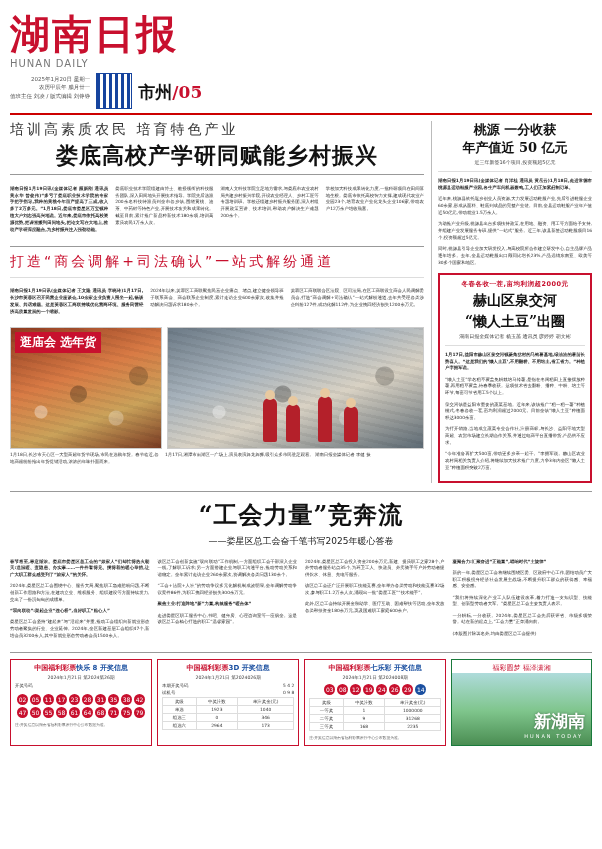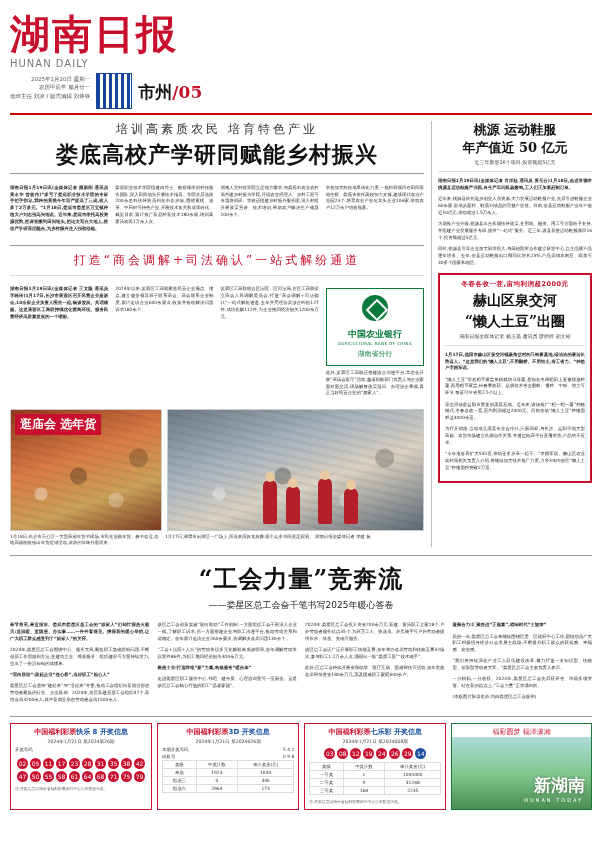--- a/index.html
+++ b/index.html
@@ -21,21 +21,21 @@
      repeating-linear-gradient(0deg,rgba(0,0,0,.25) 0 3px,transparent 3px 6px);
      border:1px solid #16449e;}
   .mast-meta{font-size:5.5px;color:#555;line-height:1.5;text-align:right;padding-top:2px;}
   .sectionlabel{font-family:"DejaVu Serif",serif;font-size:17px;font-weight:bold;color:#111;padding-top:8px;}
   .sectionlabel .num{color:#c8102e;}
   
   .body-wrap{display:flex;gap:7px;margin-top:6px;}
   .left-col{width:416px;}
   .right-col{width:160px;border-left:1px solid #bbb;padding-left:6px;}
   
-  .kicker{text-align:center;font-size:12px;color:#333;letter-spacing:3px;margin-bottom:3px;}
+  .kicker{text-align:left;font-size:14px;color:#333;letter-spacing:3px;margin-bottom:3px;}
   .headline{text-align:center;font-family:"DejaVu Serif",serif;font-weight:bold;font-size:22px;letter-spacing:1px;color:#111;line-height:1.2;}
   .headline.red{color:#c8102e;}
   .rule{border-bottom:1px solid #999;margin:6px 0;}
   .rule.thin{border-bottom:1px solid #ddd;}
   .cols4{display:flex;gap:7px;margin-top:6px;}
   .tcol{flex:1;}
   .ptext{font-size:4.4px;line-height:1.55;color:#2a2a2a;text-align:justify;font-family:"DejaVu Sans",sans-serif;}
   .lead{font-weight:bold;}
   
   .bank-ad{border:1px solid #0a7a3c;margin-top:6px;padding:6px 4px;text-align:center;background:#fff;}
@@ -142,29 +142,20 @@
       <div class="cols4">
         <div class="tcol">
             <p class="ptext lead">湖南日报1月19日讯(全媒体记者 王文隆 通讯员 李晓玲)1月17日,长沙市芙蓉区召开民营企业座谈会,10余家企业负责人围坐一起,畅谈发展、共话难题。这是芙蓉区工商联持续优化营商环境、服务民营经济高质量发展的一个缩影。</p>
           </div>
         <div class="tcol">
             <p class="ptext">2024年以来,芙蓉区工商联聚焦民营企业痛点、堵点,建立健全领导班子联系商会、商会联系企业制度,累计走访企业600余家次,收集并推动解决问题诉求180余个。</p>
           </div>
         <div class="tcol">
             <p class="ptext">芙蓉区工商联联合区法院、区司法局,在区工商联设立商会人民调解委员会,打造“商会调解+司法确认”一站式解纷通道,去年共受理各类涉企纠纷127件,成功化解112件,为企业挽回经济损失1200余万元。</p>
           </div>
-        <div class="tcol">
-          <div class="bank-ad">
-            <div class="bank-logo"></div>
-            <div class="bank-name">中国农业银行</div>
-            <div class="bank-en">AGRICULTURAL BANK OF CHINA</div>
-            <div class="bank-branch">湖南省分行</div>
-          </div>
-          <p class="ptext" style="margin-top:4px">此外,芙蓉区工商联还搭建政企沟通平台,常态化开展“亲清会客厅”活动,邀请职能部门负责人与企业家面对面交流,现场解答政策疑问、办理涉企事项,真正当好民营企业的“娘家人”。</p>
-        </div>
       </div>
 
       <div class="photo-row">
         <div class="photo ph1">
           <div class="ph-noise"></div>
           <div class="ph-badge">逛庙会 选年货</div>
         </div>
         <div class="photo ph2">
           <div class="ph-noise"></div>
           <div class="ph-figs">
@@ -179,21 +170,21 @@
         <div style="width:150px">
             <div class="photo-caption">1月18日,长沙市天心区一大型商超年货节现场,市民在选购年货。春节临近,各地商超纷纷推出年货促销活动,浓浓的年味扑面而来。</div>
           </div>
         <div style="width:255px">
             <div class="photo-caption">1月17日,湘潭市雨湖区一广场上,演员表演舞龙舞狮,吸引众多市民驻足观看。 湖南日报全媒体记者 李健 摄</div>
           </div>
       </div>
     </div>
 
     <div class="right-col">
-      <div class="rbox-title">桃源 运动鞋服</div>
+      <div class="rbox-title">桃源 一分收获</div>
       <div class="rbox-title">年产值近 50 亿元</div>
       <div class="rbox-sub">近三年新签16个项目,投资额超5亿元</div>
       <div class="rule thin"></div>
       <p class="ptext lead">湖南日报1月19日讯(全媒体记者 肖洋桂 通讯员 黄岳云)1月18日,走进常德市桃源县运动鞋服产业园,各生产车间机器轰鸣,工人们正加紧赶制订单。</p>
       <p class="ptext">近年来,桃源县依托返乡创业人员资源,大力发展运动鞋服产业,先后引进鞋服企业60余家,形成从面料、鞋底到成品的完整产业链。目前,全县运动鞋服产业年产值近50亿元,带动就业1.5万余人。</p>
       <p class="ptext">为助推产业升级,桃源县出台多项扶持政策,在用地、融资、用工等方面给予支持,并组建产业发展服务专班,提供“一站式”服务。近三年,该县新签运动鞋服项目16个,投资额超过5亿元。</p>
       <p class="ptext">同时,桃源县引导企业加大研发投入,与高校院所合作建立研发中心,自主品牌产品逐年增多。去年,全县运动鞋服出口额同比增长23%,产品远销东南亚、欧美等30多个国家和地区。</p>
 
       <div class="redbox">
         <div class="rk">冬春各收一茬,亩均利润超2000元</div>

